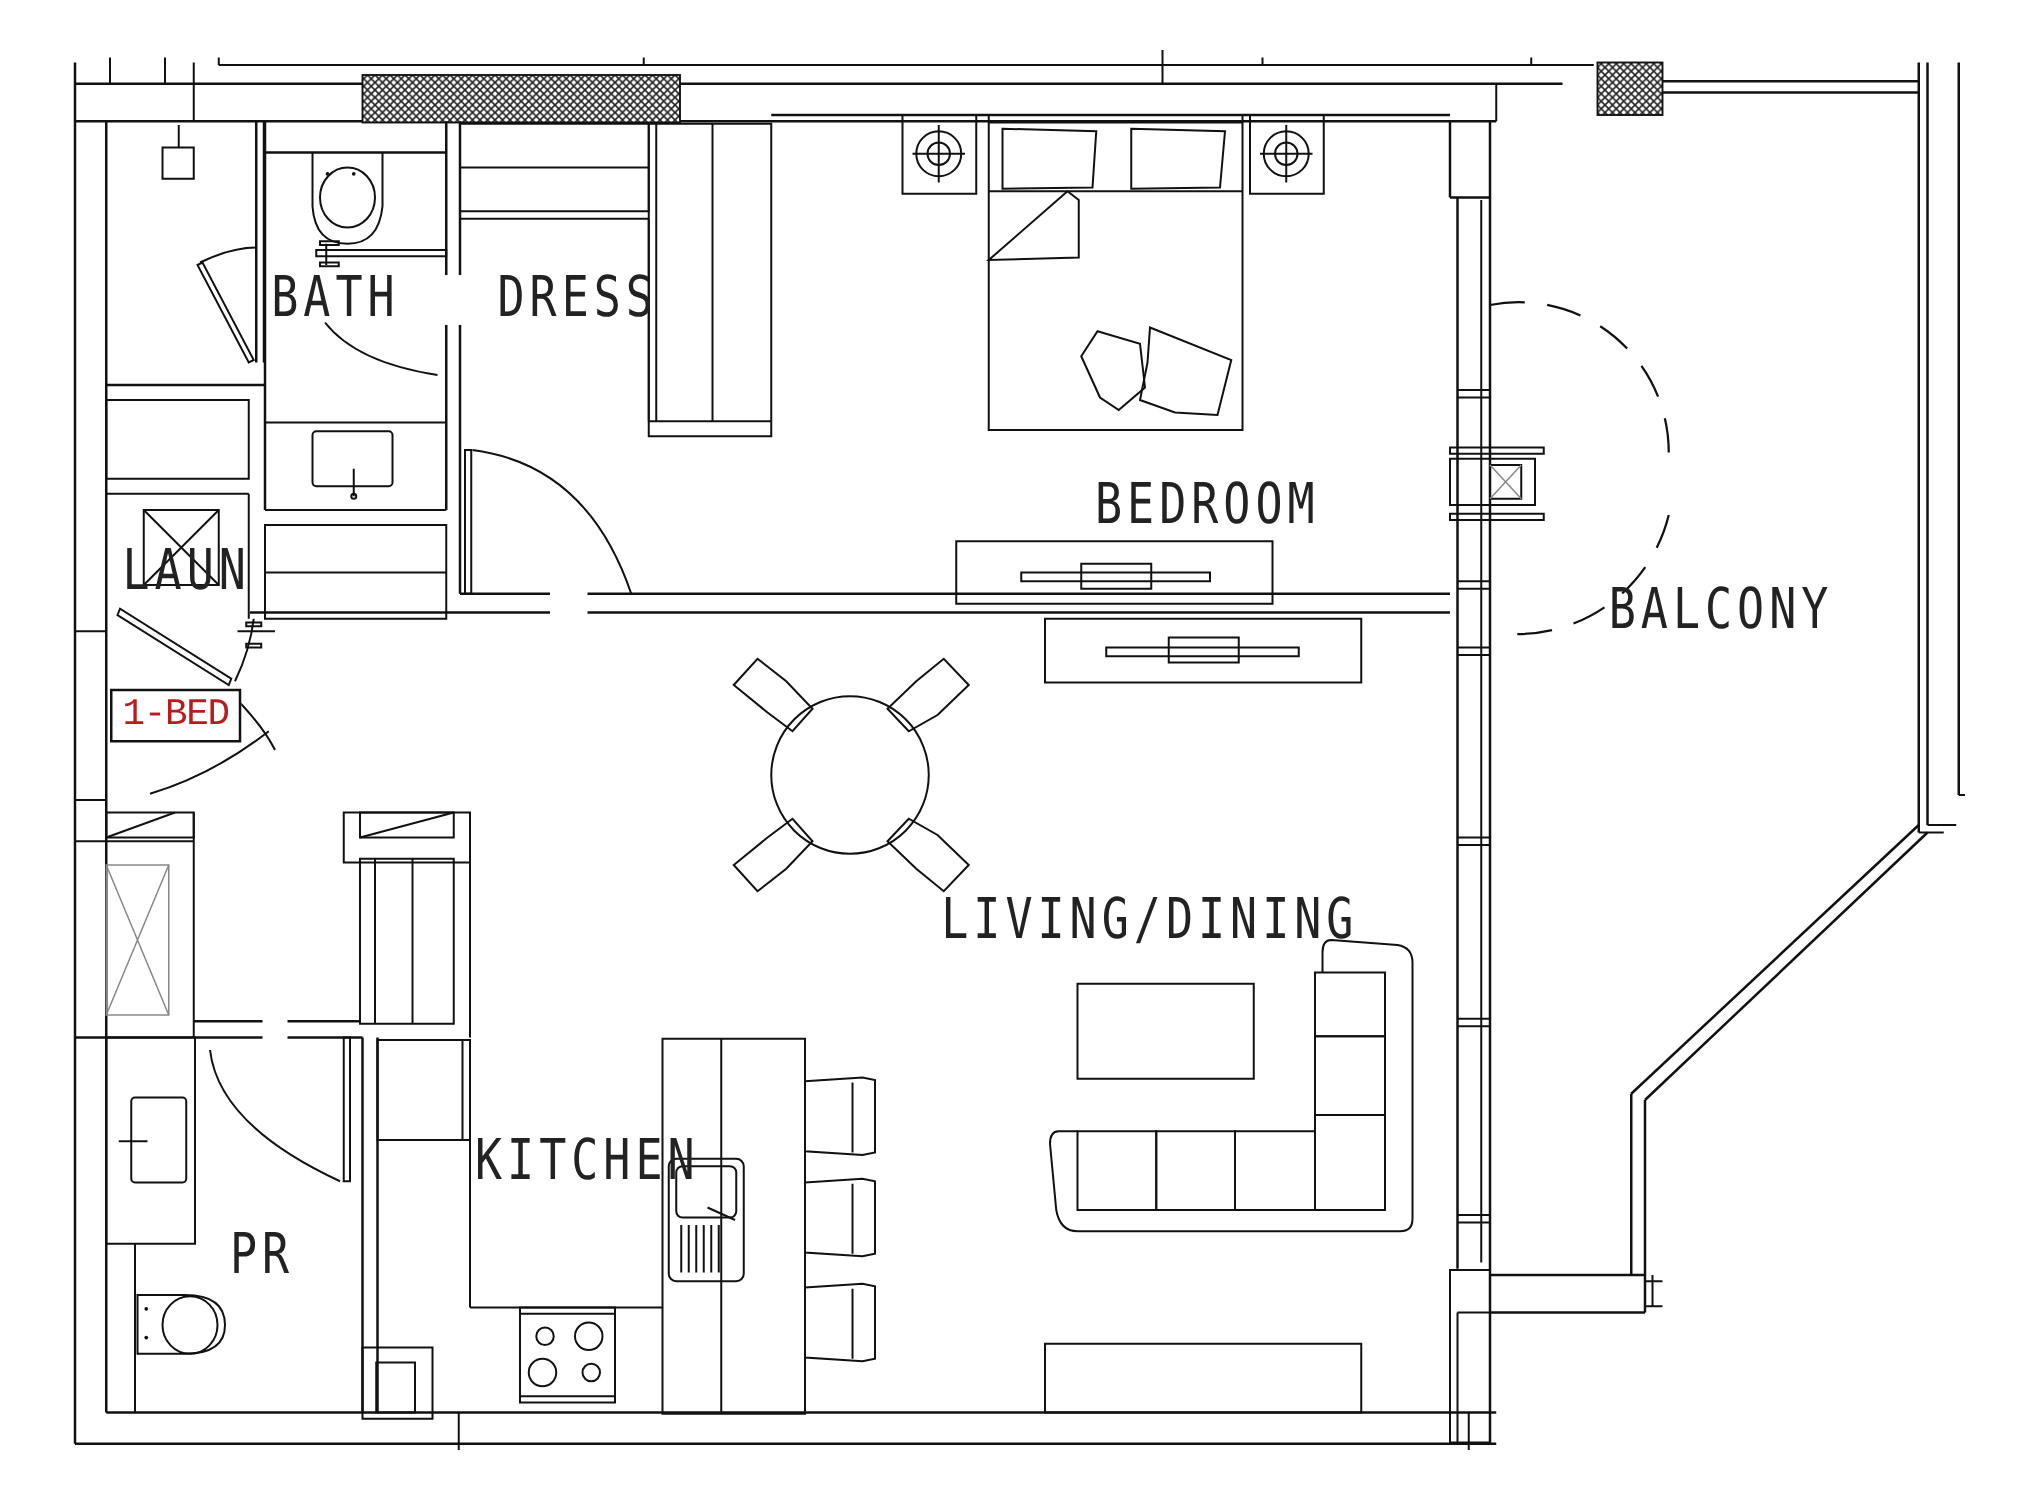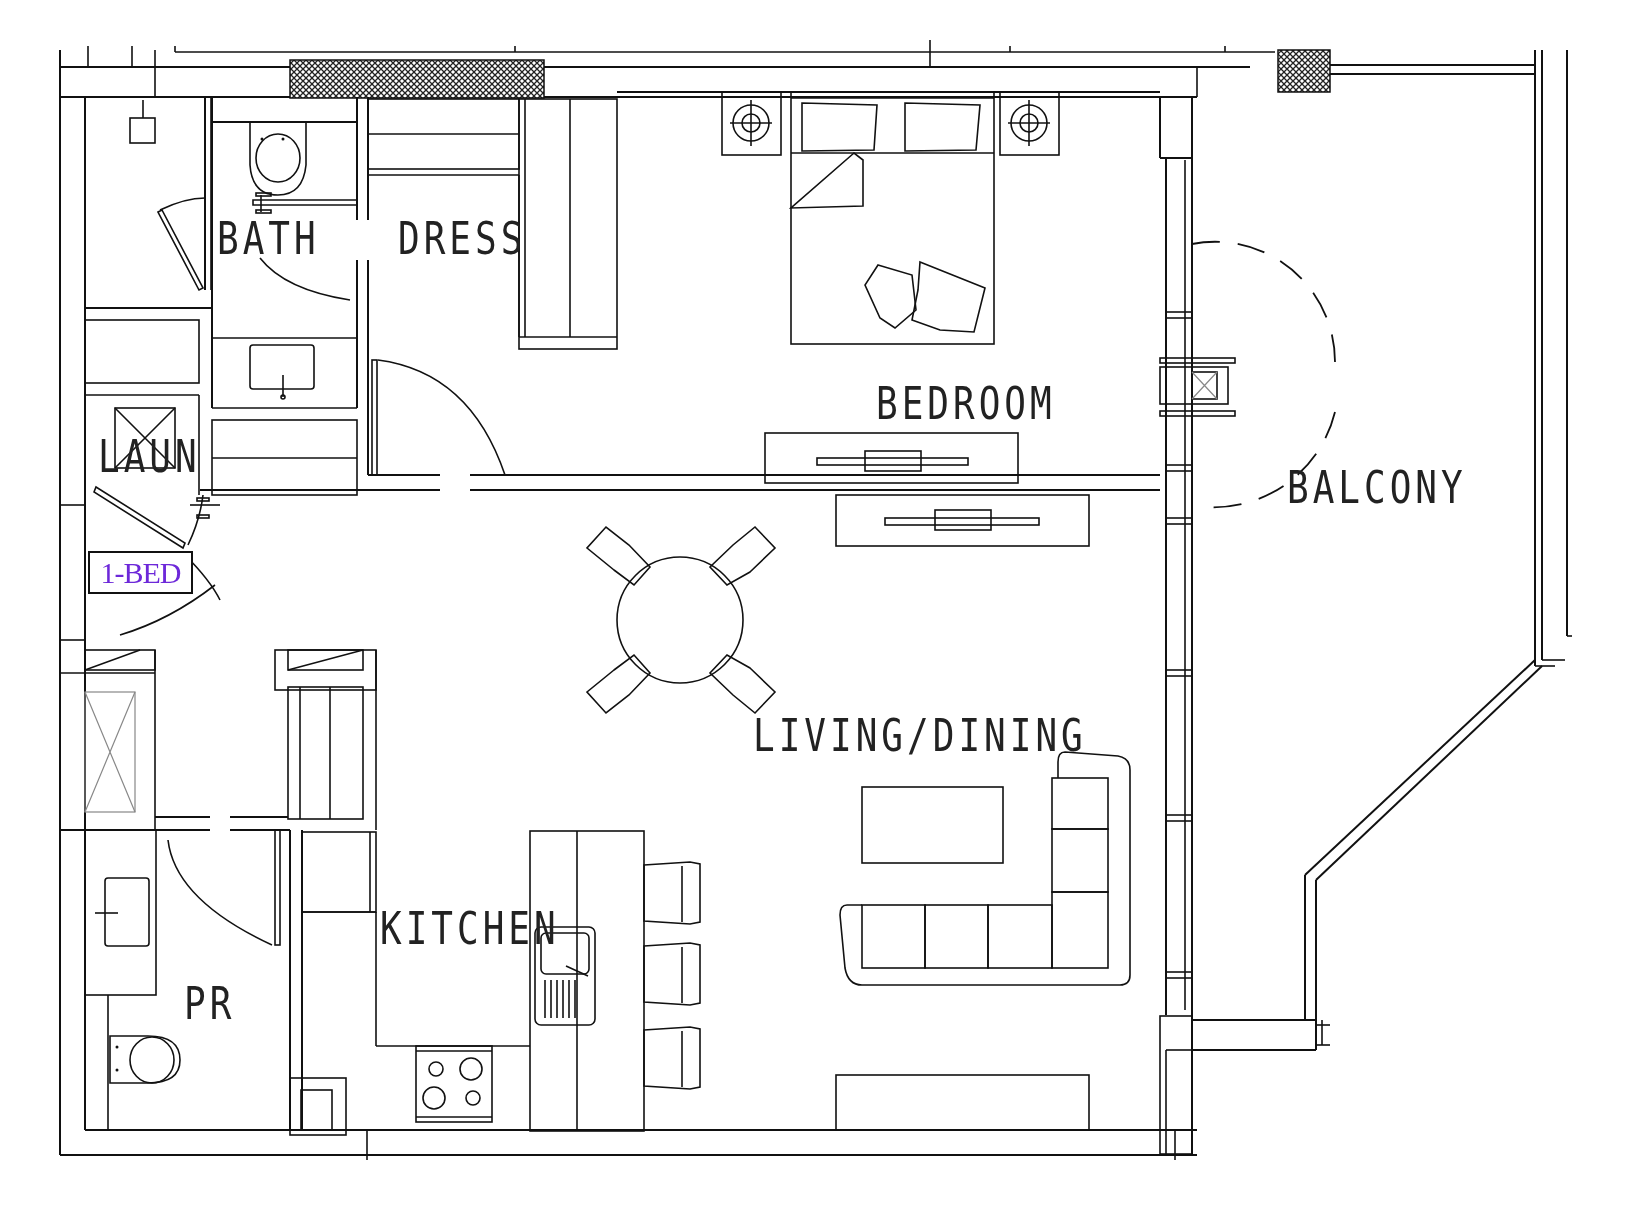--- a/index.html
+++ b/index.html
@@ -3,21 +3,21 @@
   <meta charset="utf-8">
   <style>
     html, body { margin: 0; padding: 0; background: #ffffff; }
     body { width: 1629px; height: 1205px; overflow: hidden; position: relative; font-family: "DejaVu Sans", sans-serif; }
     svg { position: absolute; left: 0; top: 0; }
     .w { stroke: #111; stroke-width: 2; fill: none; }
     .t { stroke: #111; stroke-width: 1.6; fill: none; }
     .g { stroke: #888; stroke-width: 1.2; fill: none; }
     .dash { stroke: #111; stroke-width: 1.8; fill: none; stroke-dasharray: 28 18; }
     .room-label { position: absolute; font-family: "DejaVu Sans Mono", monospace; color: #222; font-weight: normal; letter-spacing: 4px; transform: scaleY(1.25); transform-origin: left top; white-space: nowrap; }
-    .unit-tag { position: absolute; left: 88px; top: 551px; width: 101px; height: 39px; border: 2px solid #111; background: #fff; font-family: Liberation Serif, serif; font-size: 30px; line-height: 39px; text-align: center; color: #6d28d9; letter-spacing: -1px; }
+    .unit-tag { position: absolute; left: 88px; top: 551px; width: 101px; height: 39px; border: 2px solid #111; background: #fff; font-family: Liberation Mono, monospace; font-size: 30px; line-height: 39px; text-align: center; color: #b91c1c; letter-spacing: -1px; }
   </style>
 </head>
 <body>
 
 <svg width="1629" height="1205" viewBox="0 0 1629 1205" xmlns="http://www.w3.org/2000/svg">
   <defs>
     <pattern id="hatch" width="6" height="6" patternUnits="userSpaceOnUse">
       <rect width="6" height="6" fill="#fff"></rect>
       <path d="M0,0 L6,6 M6,0 L0,6" stroke="#222" stroke-width="1.3"></path>
     </pattern>

